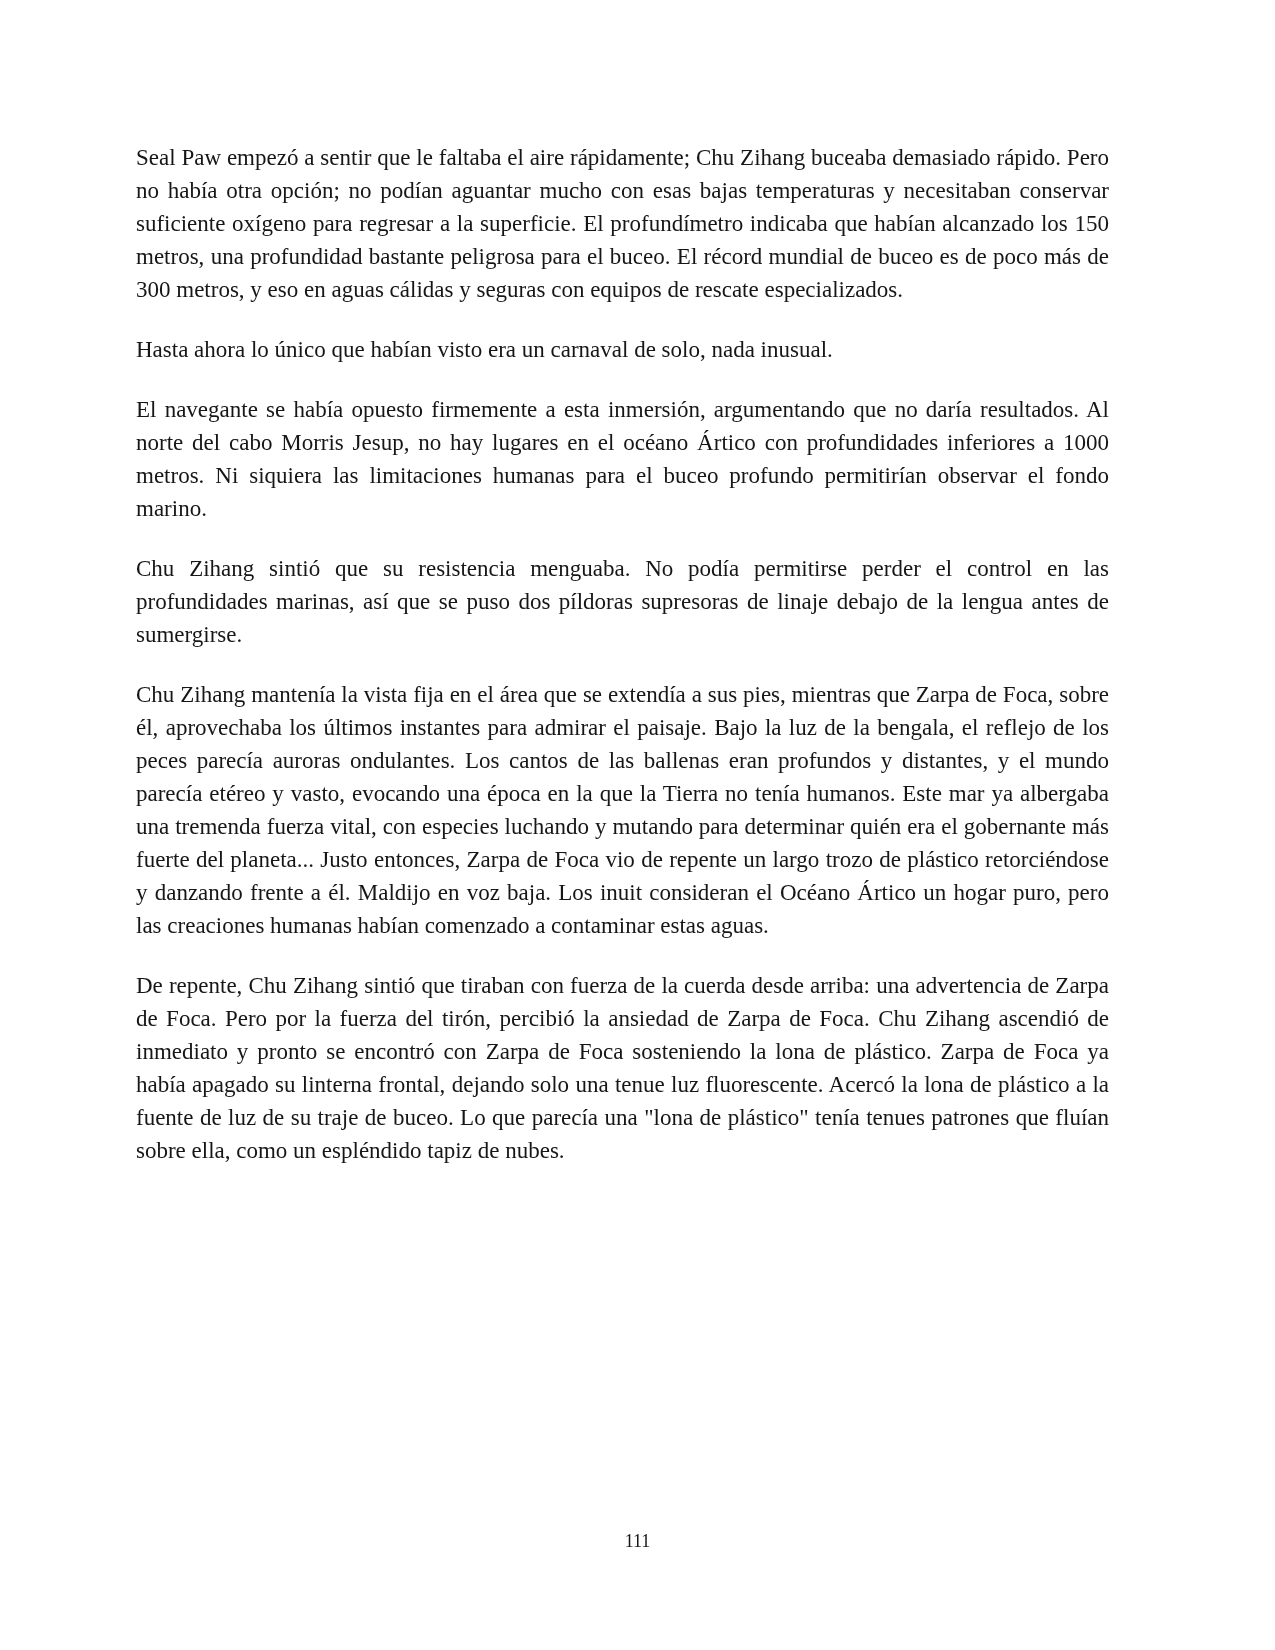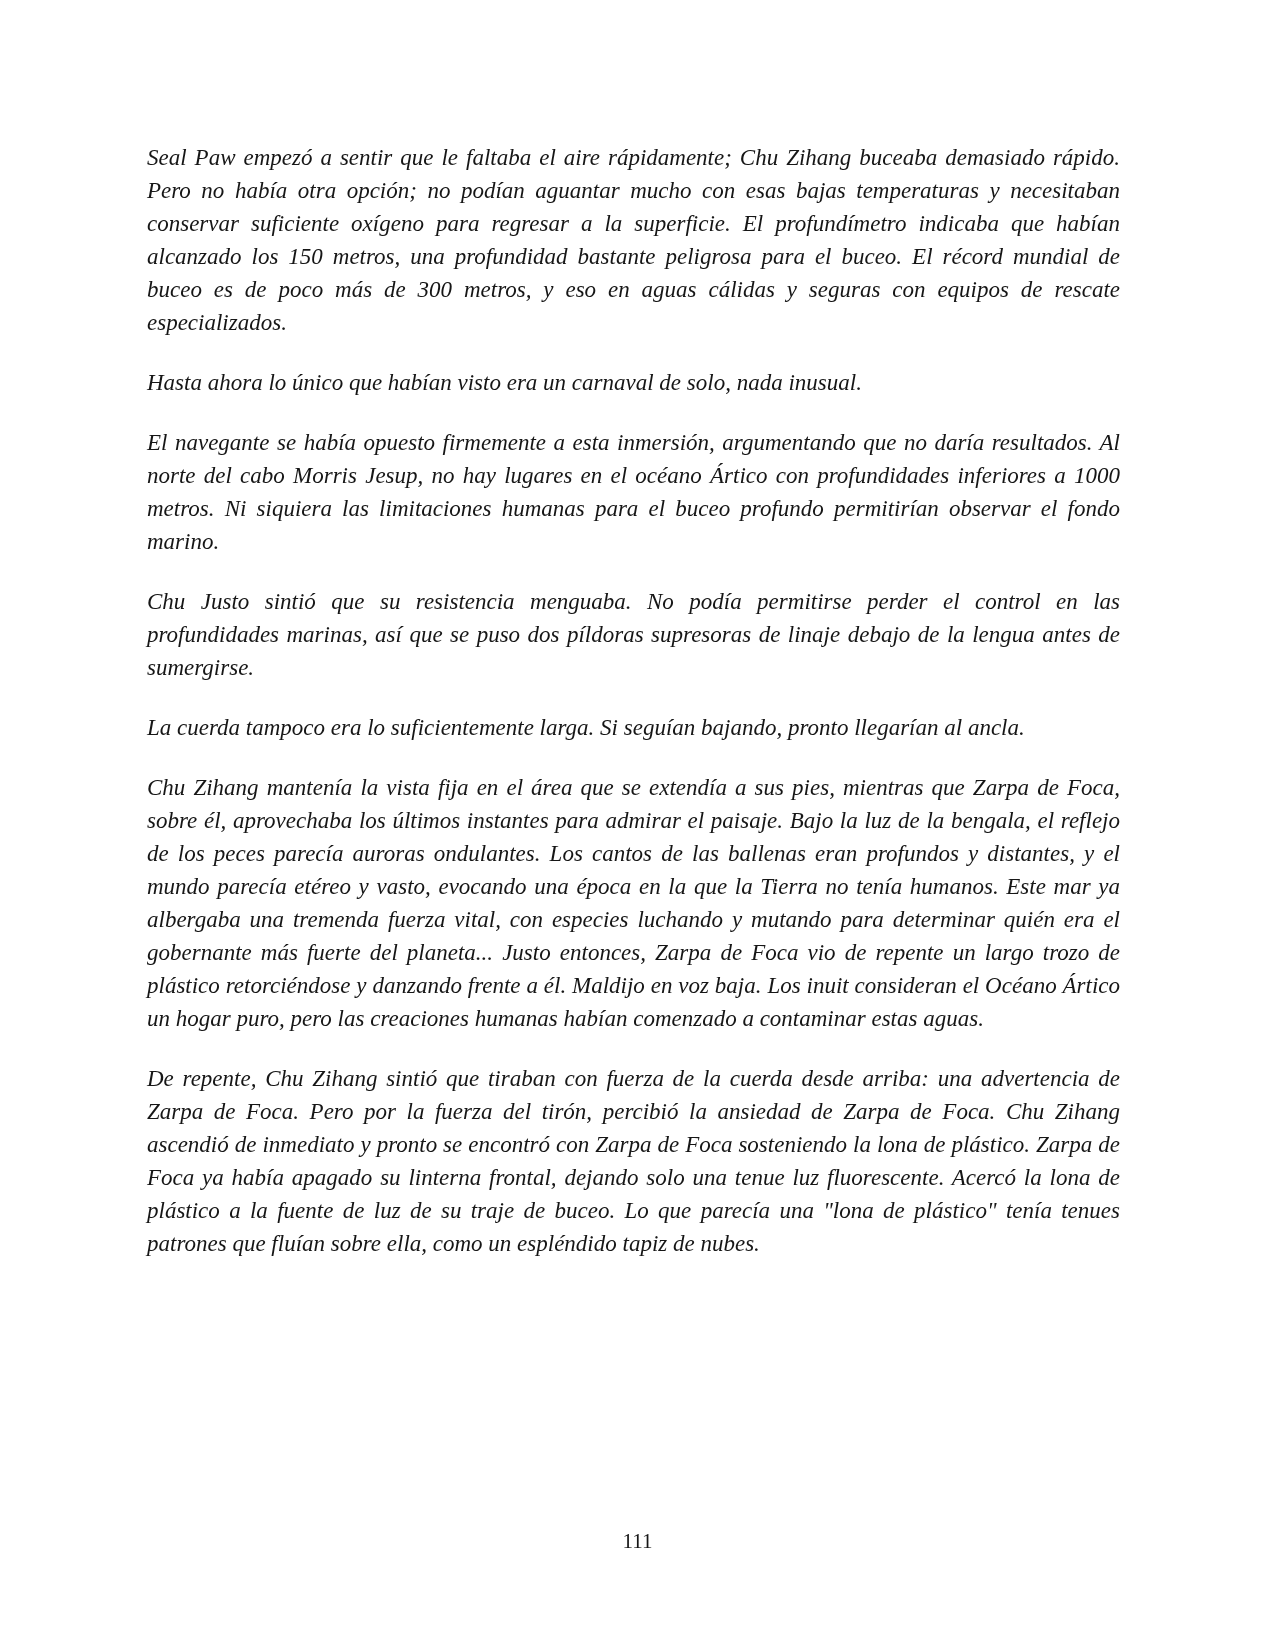--- a/index.html
+++ b/index.html
@@ -14,51 +14,49 @@
     font-family: "Liberation Serif", serif;
     color: #161616;
   }
   .page {
     position: absolute;
     inset: 0;
     background: #ffffff;
   }
   .text-block {
     position: absolute;
-    left: 147px;
+    left: 136px;
     top: 141px;
     width: 973px;
-    font-style: italic;
   }
   .body-paragraph {
     font-size: 23px;
     line-height: 33px;
     text-align: justify;
     text-justify: inter-word;
     margin: 0 0 27px 0;
     color: #161616;
   }
   .page-number {
     position: absolute;
     top: 1528px;
     left: 0;
     width: 100%;
     text-align: center;
-    font-size: 21px;
+    font-size: 18px;
     line-height: 26px;
     color: #161616;
   }
 </style>
 </head>
 <body>
 
 <div class="page">
   <div class="text-block">
     <p class="body-paragraph">Seal Paw empezó a sentir que le faltaba el aire rápidamente; Chu Zihang buceaba demasiado rápido. Pero no había otra opción; no podían aguantar mucho con esas bajas temperaturas y necesitaban conservar suficiente oxígeno para regresar a la superficie. El profundímetro indicaba que habían alcanzado los 150 metros, una profundidad bastante peligrosa para el buceo. El récord mundial de buceo es de poco más de 300 metros, y eso en aguas cálidas y seguras con equipos de rescate especializados.</p>
     <p class="body-paragraph">Hasta ahora lo único que habían visto era un carnaval de solo, nada inusual.</p>
     <p class="body-paragraph">El navegante se había opuesto firmemente a esta inmersión, argumentando que no daría resultados. Al norte del cabo Morris Jesup, no hay lugares en el océano Ártico con profundidades inferiores a 1000 metros. Ni siquiera las limitaciones humanas para el buceo profundo permitirían observar el fondo marino.</p>
-    <p class="body-paragraph">Chu Justo sintió que su resistencia menguaba. No podía permitirse perder el control en las profundidades marinas, así que se puso dos píldoras supresoras de linaje debajo de la lengua antes de sumergirse.</p>
-    <p class="body-paragraph">La cuerda tampoco era lo suficientemente larga. Si seguían bajando, pronto llegarían al ancla.</p>
+    <p class="body-paragraph">Chu Zihang sintió que su resistencia menguaba. No podía permitirse perder el control en las profundidades marinas, así que se puso dos píldoras supresoras de linaje debajo de la lengua antes de sumergirse.</p>
     <p class="body-paragraph">Chu Zihang mantenía la vista fija en el área que se extendía a sus pies, mientras que Zarpa de Foca, sobre él, aprovechaba los últimos instantes para admirar el paisaje. Bajo la luz de la bengala, el reflejo de los peces parecía auroras ondulantes. Los cantos de las ballenas eran profundos y distantes, y el mundo parecía etéreo y vasto, evocando una época en la que la Tierra no tenía humanos. Este mar ya albergaba una tremenda fuerza vital, con especies luchando y mutando para determinar quién era el gobernante más fuerte del planeta... Justo entonces, Zarpa de Foca vio de repente un largo trozo de plástico retorciéndose y danzando frente a él. Maldijo en voz baja. Los inuit consideran el Océano Ártico un hogar puro, pero las creaciones humanas habían comenzado a contaminar estas aguas.</p>
     <p class="body-paragraph">De repente, Chu Zihang sintió que tiraban con fuerza de la cuerda desde arriba: una advertencia de Zarpa de Foca. Pero por la fuerza del tirón, percibió la ansiedad de Zarpa de Foca. Chu Zihang ascendió de inmediato y pronto se encontró con Zarpa de Foca sosteniendo la lona de plástico. Zarpa de Foca ya había apagado su linterna frontal, dejando solo una tenue luz fluorescente. Acercó la lona de plástico a la fuente de luz de su traje de buceo. Lo que parecía una "lona de plástico" tenía tenues patrones que fluían sobre ella, como un espléndido tapiz de nubes.</p>
   </div>
   <div class="page-number">111</div>
 </div>
 
 </body></html>

